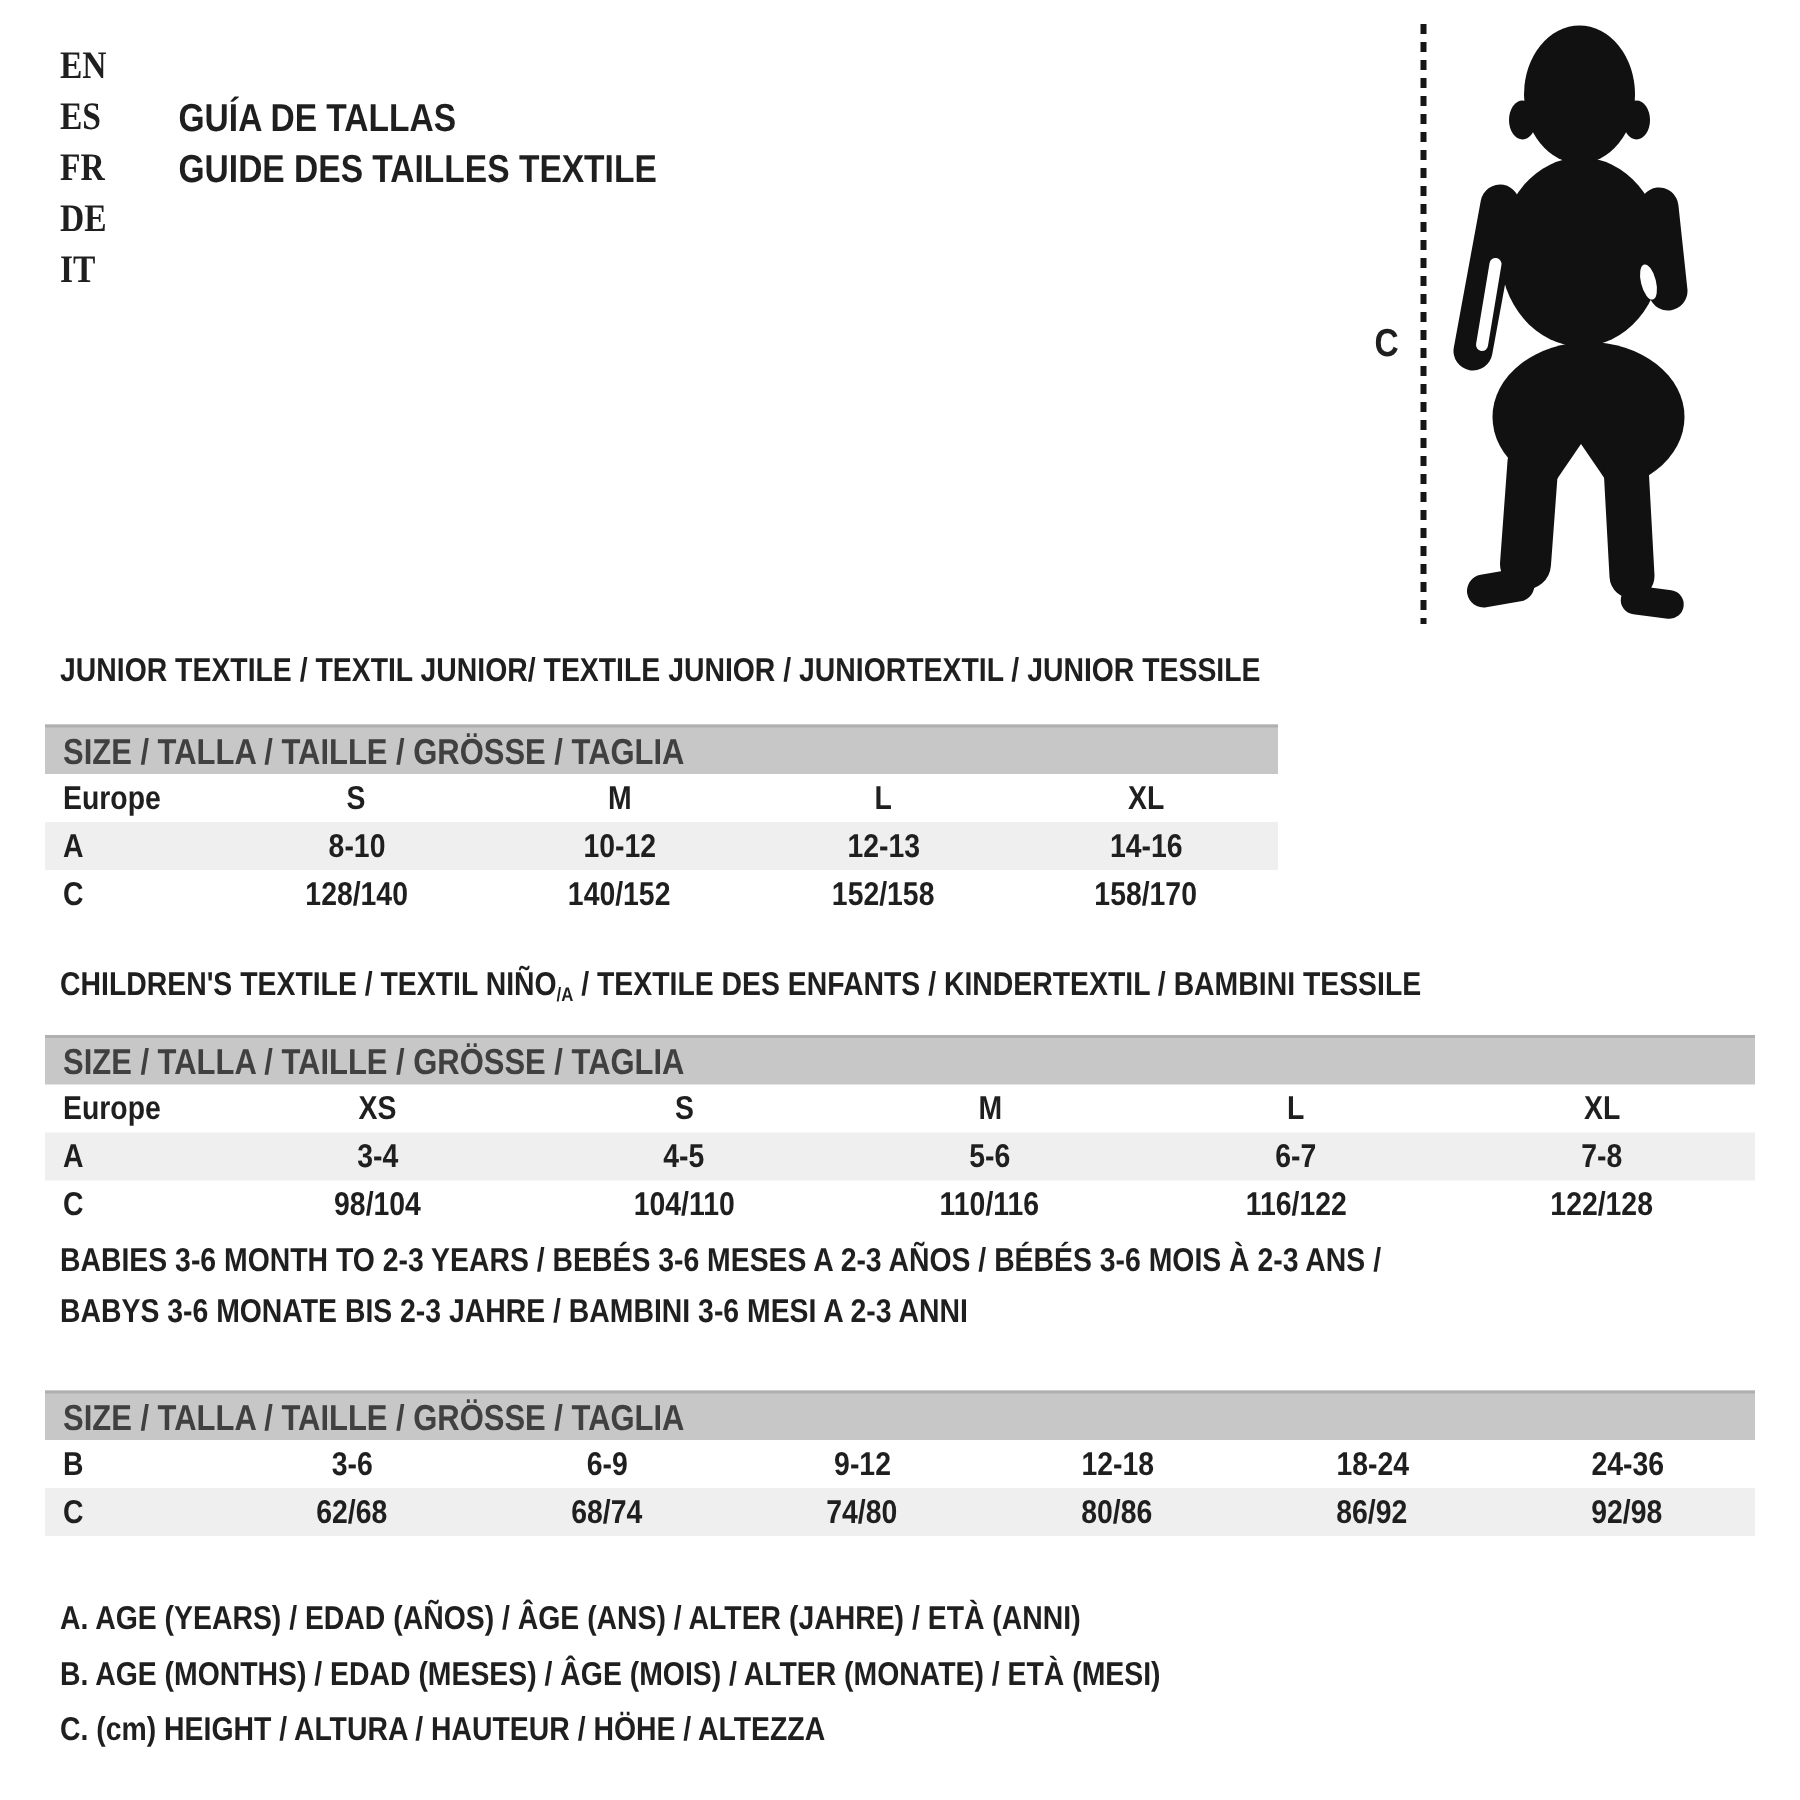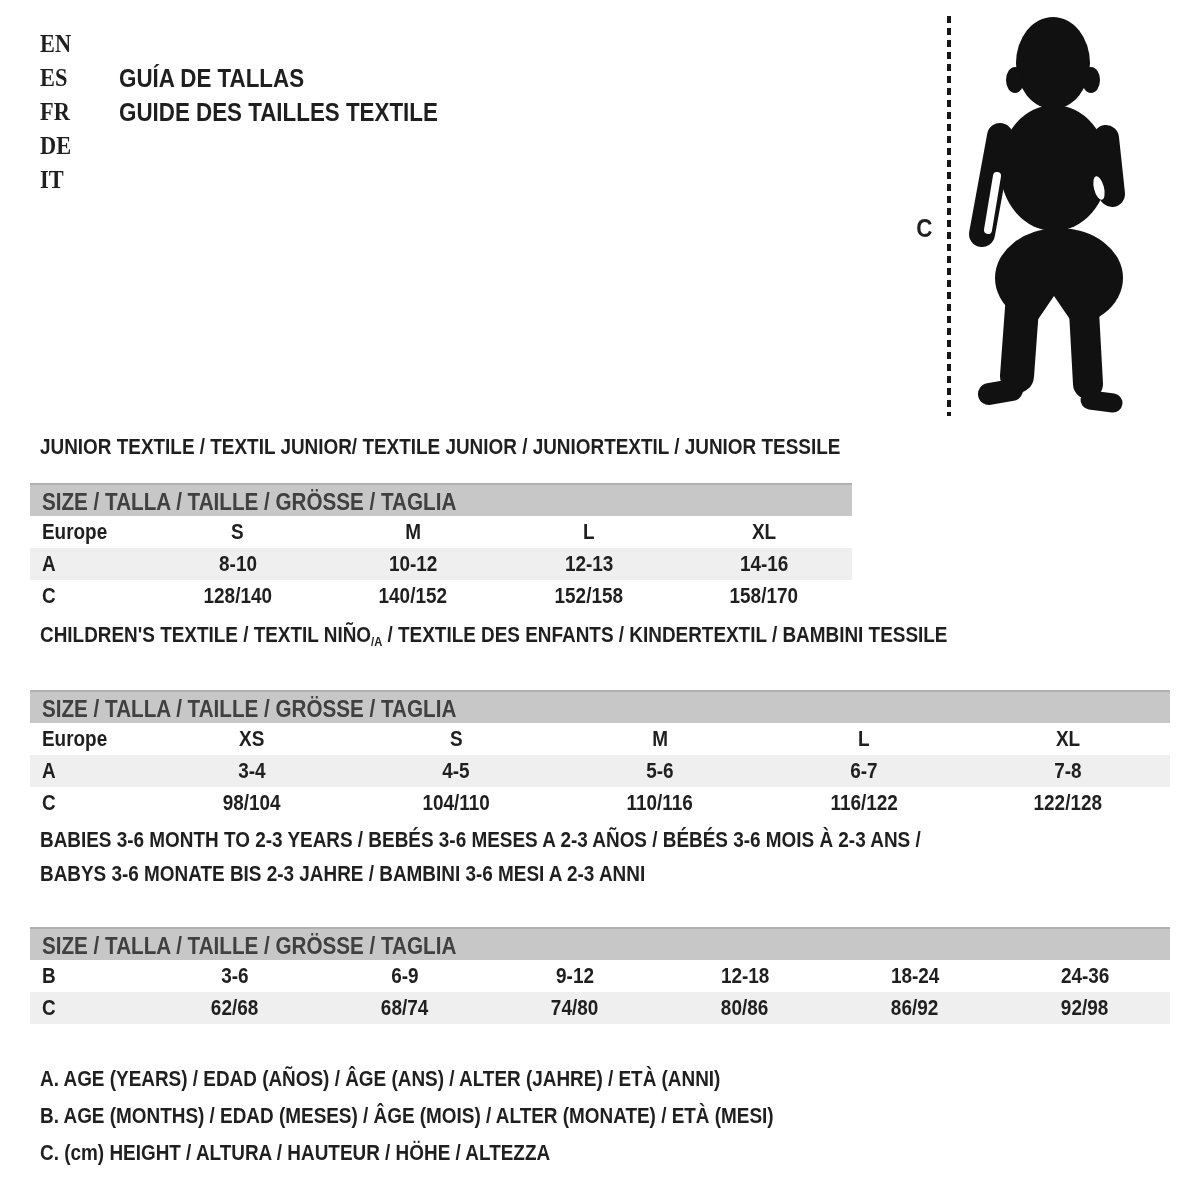--- a/index.html
+++ b/index.html
@@ -120,21 +120,21 @@
     </div>
     <div class="tr">
       <div class="lbl"><span class="sx">C</span></div>
       <div class="cell"><span class="sx sxc">128/140</span></div>
       <div class="cell"><span class="sx sxc">140/152</span></div>
       <div class="cell"><span class="sx sxc">152/158</span></div>
       <div class="cell"><span class="sx sxc">158/170</span></div>
     </div>
   </div>
 
-  <div class="sec-title" style="top:622px;">
+  <div class="sec-title" style="top:643px;">
     <span class="sx"><span>CHILDREN'S TEXTILE / TEXTIL NIÑO</span><span class="nino-sub">/A</span><span> / TEXTILE DES ENFANTS / KINDERTEXTIL / BAMBINI TESSILE</span></span>
   </div>
   <div class="tbl" style="top:690px; width:1140px;">
     <div class="bar">
         <span class="sx">SIZE / TALLA / TAILLE / GRÖSSE / TAGLIA</span>
       </div>
     <div class="tr">
       <div class="lbl"><span class="sx">Europe</span></div>
       <div class="cell"><span class="sx sxc">XS</span></div>
       <div class="cell"><span class="sx sxc">S</span></div>

